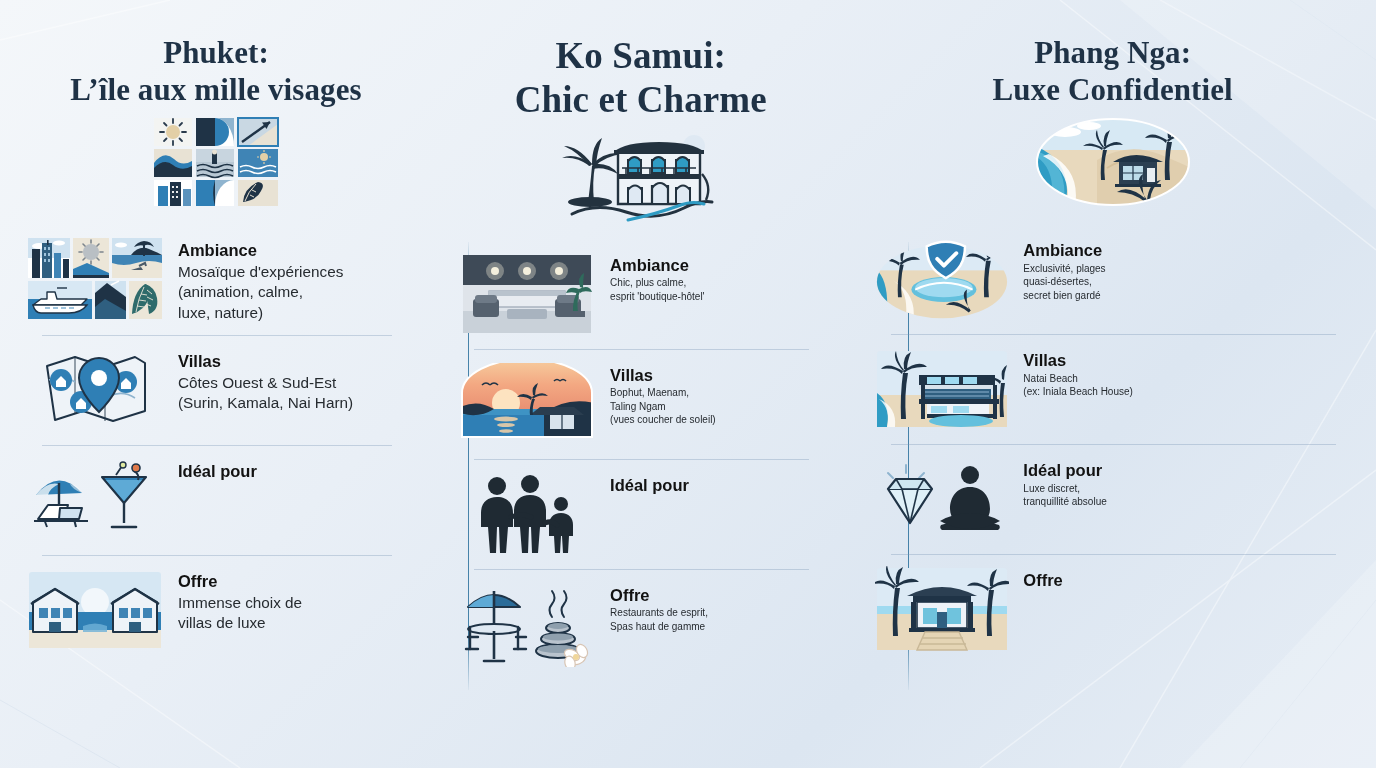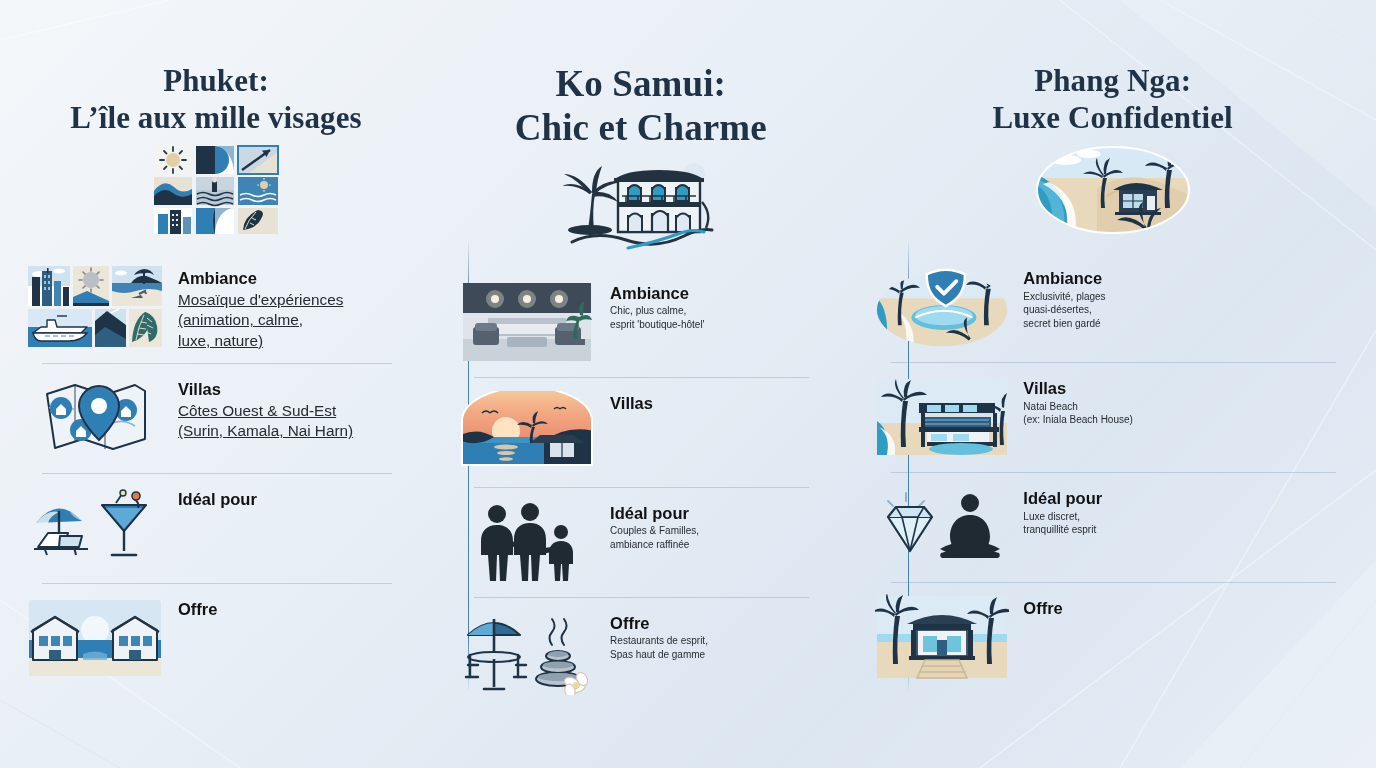--- a/index.html
+++ b/index.html
@@ -15,21 +15,20 @@
     background:
       linear-gradient(135deg,#f4f7fa 0%, #e9eff6 38%, #dce6f1 72%, #e6edf5 100%);
     overflow:hidden;
   }
   
   .bg-lines{position:absolute;inset:0;opacity:.55;pointer-events:none;}
   .cols{
     position:absolute;inset:0;
     display:flex;
     padding:0;
-    margin-top:28px;
   }
   .col{
     position:relative;
     box-sizing:border-box;
     padding:34px 26px 0 26px;
     display:flex;flex-direction:column;
   }
   .col.c1{width:462px;}
   .col.c2{width:446px;}
   .col.c3{width:564px;}
@@ -75,21 +74,21 @@
   .col.c3 .row-icon{width:134px;}
   .row-text{padding-top:4px;}
   .row-title{
     font-size:16.5px;font-weight:bold;color:#121212;
     line-height:1.25;margin:0 0 1px 0;
   }
   .row-body{
     font-size:10px;color:#262b30;line-height:1.33;
     white-space:pre-line;margin:0;
   }
-  .col.c1 .row-body{font-size:15.3px;text-decoration:underline;}
+  .col.c1 .row-body{font-size:15.3px;}
 </style>
 </head>
 <body>
 
 <div id="page">
 
   <svg class="bg-lines" viewBox="0 0 1376 768" preserveAspectRatio="none">
     <g stroke="#ffffff" stroke-width="1.4" fill="none" opacity=".75">
       <path d="M1060 0 L1376 250"></path>
       <path d="M1160 0 L1376 120"></path>
@@ -381,20 +380,22 @@
                 <rect x="92" y="40" width="9" height="10" fill="#3f84b5"></rect>
                 <rect x="104" y="40" width="9" height="10" fill="#3f84b5"></rect>
                 <rect x="116" y="40" width="9" height="10" fill="#3f84b5"></rect>
                 <rect x="102" y="54" width="12" height="10" fill="#2f5f80"></rect>
               </g>
               <path d="M56 58 q12 -5 24 0 v6 h-24z" fill="#6fb2d8" opacity=".8"></path>
             </svg>
           </div>
           <div class="row-text">
             <p class="row-title">Offre</p>
+            <p class="row-body">Immense choix de
+villas de luxe</p>
           </div>
         </div>
 
       </div>
     </div>
 
     <div class="col c2">
       <h2 class="col-title">Ko Samui:
 Chic et Charme</h2>
 
@@ -532,20 +533,23 @@
                     <path d="M30 22 q4 -4 8 0"></path>
                   <path d="M94 18 q3 -3 6 0"></path>
                     <path d="M100 18 q3 -3 6 0"></path>
                 </g>
               </g>
               <path d="M2 74 V30 a65 34 0 0 1 130 0 V74 z" fill="none" stroke="#ffffff" stroke-width="2"></path>
             </svg>
           </div>
           <div class="row-text">
             <p class="row-title">Villas</p>
+            <p class="row-body">Bophut, Maenam,
+Taling Ngam
+(vues coucher de soleil)</p>
           </div>
         </div>
 
         <div class="row">
           <div class="row-icon">
             <svg width="120" height="82" viewBox="0 0 120 82">
               <g fill="#1f2a33">
                 <circle cx="30" cy="13" r="9"></circle>
                 <path d="M30 24 c-10 0 -16 6 -16 16 v14 h7 l2 26 h6 l1 -26 h2 l1 26 h6 l2 -26 h5 v-14 c0 -10 -6 -16 -16 -16z"></path>
               </g>
@@ -556,22 +560,20 @@
               <g fill="#1f2a33">
                 <circle cx="94" cy="31" r="7"></circle>
                 <path d="M94 40 c-8 0 -12 5 -12 12 v11 h5 l1 17 h5 l1 -17 h1 l1 17 h5 l1 -17 h4 v-11 c0 -7 -4 -12 -12 -12z"></path>
               </g>
               <path d="M44 44 q10 -4 20 0" stroke="#1f2a33" stroke-width="5" fill="none" stroke-linecap="round"></path>
               <path d="M78 50 q7 -3 12 2" stroke="#1f2a33" stroke-width="5" fill="none" stroke-linecap="round"></path>
             </svg>
           </div>
           <div class="row-text">
             <p class="row-title">Idéal pour</p>
-            <p class="row-body">Couples &amp; Familles,
-ambiance raffinée</p>
           </div>
         </div>
 
         <div class="row">
           <div class="row-icon">
             <svg width="134" height="86" viewBox="0 0 134 86">
 
               <path d="M8 26 q26 -24 52 0 z" fill="#2f7fb5" stroke="#1f3346" stroke-width="2" stroke-linejoin="round"></path>
               <path d="M8 26 q13 -12 26 -12 v12z" fill="#5eaad6"></path>
               <path d="M34 14 q13 0 26 12 h-26z" fill="#1f3346" opacity=".25"></path>
@@ -804,21 +806,21 @@
               <g fill="#1f2a33">
                 <circle cx="94" cy="16" r="9"></circle>
                 <path d="M94 28 c-13 0 -20 10 -20 22 c0 5 2 9 5 12 l-14 4 q-2 3 1 5 h56 q3 -2 1 -5 l-14 -4 c3 -3 5 -7 5 -12 c0 -12 -7 -22 -20 -22z"></path>
                 <path d="M64 62 q14 -8 30 -8 q16 0 30 8 q-14 8 -30 8 q-16 0 -30 -8z"></path>
               </g>
             </svg>
           </div>
           <div class="row-text">
             <p class="row-title">Idéal pour</p>
             <p class="row-body">Luxe discret,
-tranquillité esprit</p>
+tranquillité absolue</p>
           </div>
         </div>
 
         <div class="row">
           <div class="row-icon">
             <svg width="134" height="86" viewBox="0 0 134 86">
               <rect x="2" y="2" width="130" height="82" rx="3" fill="#dceaf5"></rect>
               <rect x="2" y="44" width="130" height="40" fill="#e8d9bd"></rect>
               <rect x="2" y="40" width="130" height="8" fill="#9fdaf0"></rect>
 

